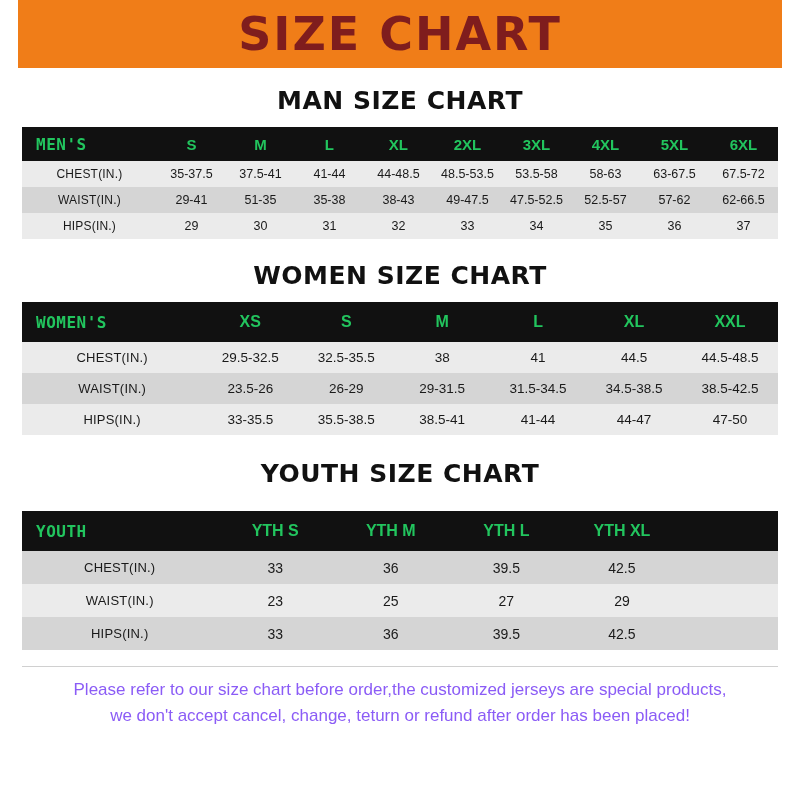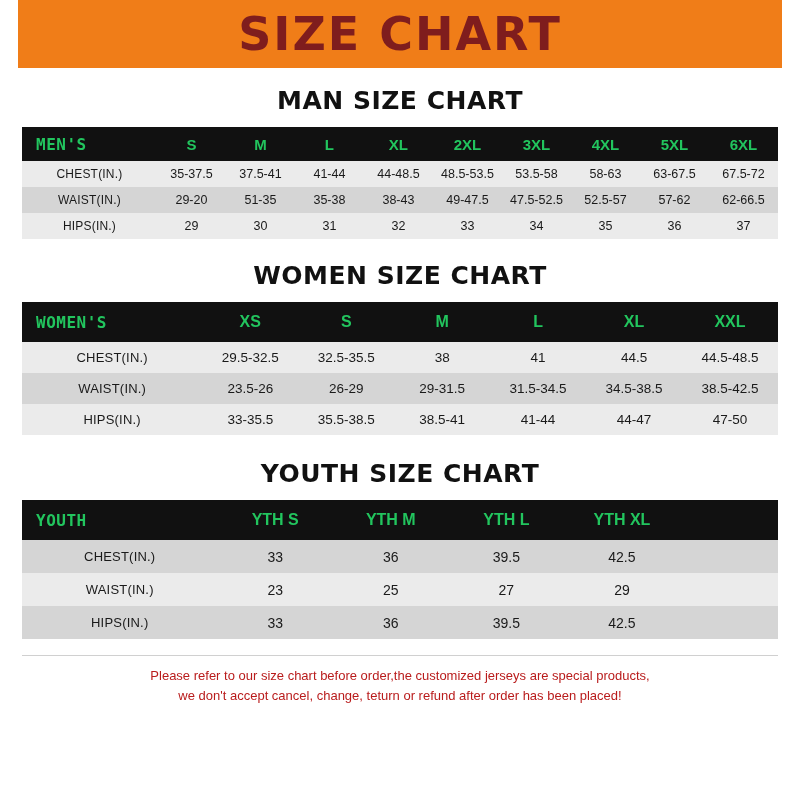--- a/index.html
+++ b/index.html
@@ -57,21 +57,21 @@
   .section-title {
     text-align: center;
     font-family: "DejaVu Sans", sans-serif;
     font-weight: bold;
     font-size: 25px;
     color: #111111;
     letter-spacing: 0.5px;
   }
   .t-man { margin: 18px 0 12px; }
   .t-women { margin: 22px 0 12px; }
-  .t-youth { margin: 24px 0 12px; }
+  .t-youth { margin: 24px 0 23px; }
 
   table.size-table {
     width: 100%;
     border-collapse: collapse;
     table-layout: fixed;
   }
   table.size-table th,
   table.size-table td {
     text-align: center;
     font-size: 12.5px;
@@ -112,22 +112,22 @@
   table.youth-table tbody td { height: 33px; font-size: 14px; }
   table.youth-table tbody td.label-col { font-size: 13px; }
 
   .divider {
     border: none;
     border-top: 1px solid #d0d0d0;
     margin: 16px 0 10px;
   }
   .footer-note {
     text-align: center;
-    color: #b91c1c;
-    font-size: 13px;
+    color: #8b5cf6;
+    font-size: 17px;
     line-height: 1.5;
     font-family: "Liberation Sans", sans-serif;
     padding: 0 6px 6px;
   }
 </style>
 </head>
 <body>
 
 <div class="page">
 
@@ -164,21 +164,21 @@
           <td>41-44</td>
           <td>44-48.5</td>
           <td>48.5-53.5</td>
           <td>53.5-58</td>
           <td>58-63</td>
           <td>63-67.5</td>
           <td>67.5-72</td>
         </tr>
         <tr class="row-b">
           <td class="label-col">WAIST(IN.)</td>
-          <td>29-20</td>
+          <td>29-41</td>
           <td>51-35</td>
           <td>35-38</td>
           <td>38-43</td>
           <td>49-47.5</td>
           <td>47.5-52.5</td>
           <td>52.5-57</td>
           <td>57-62</td>
           <td>62-66.5</td>
         </tr>
         <tr class="row-a">

